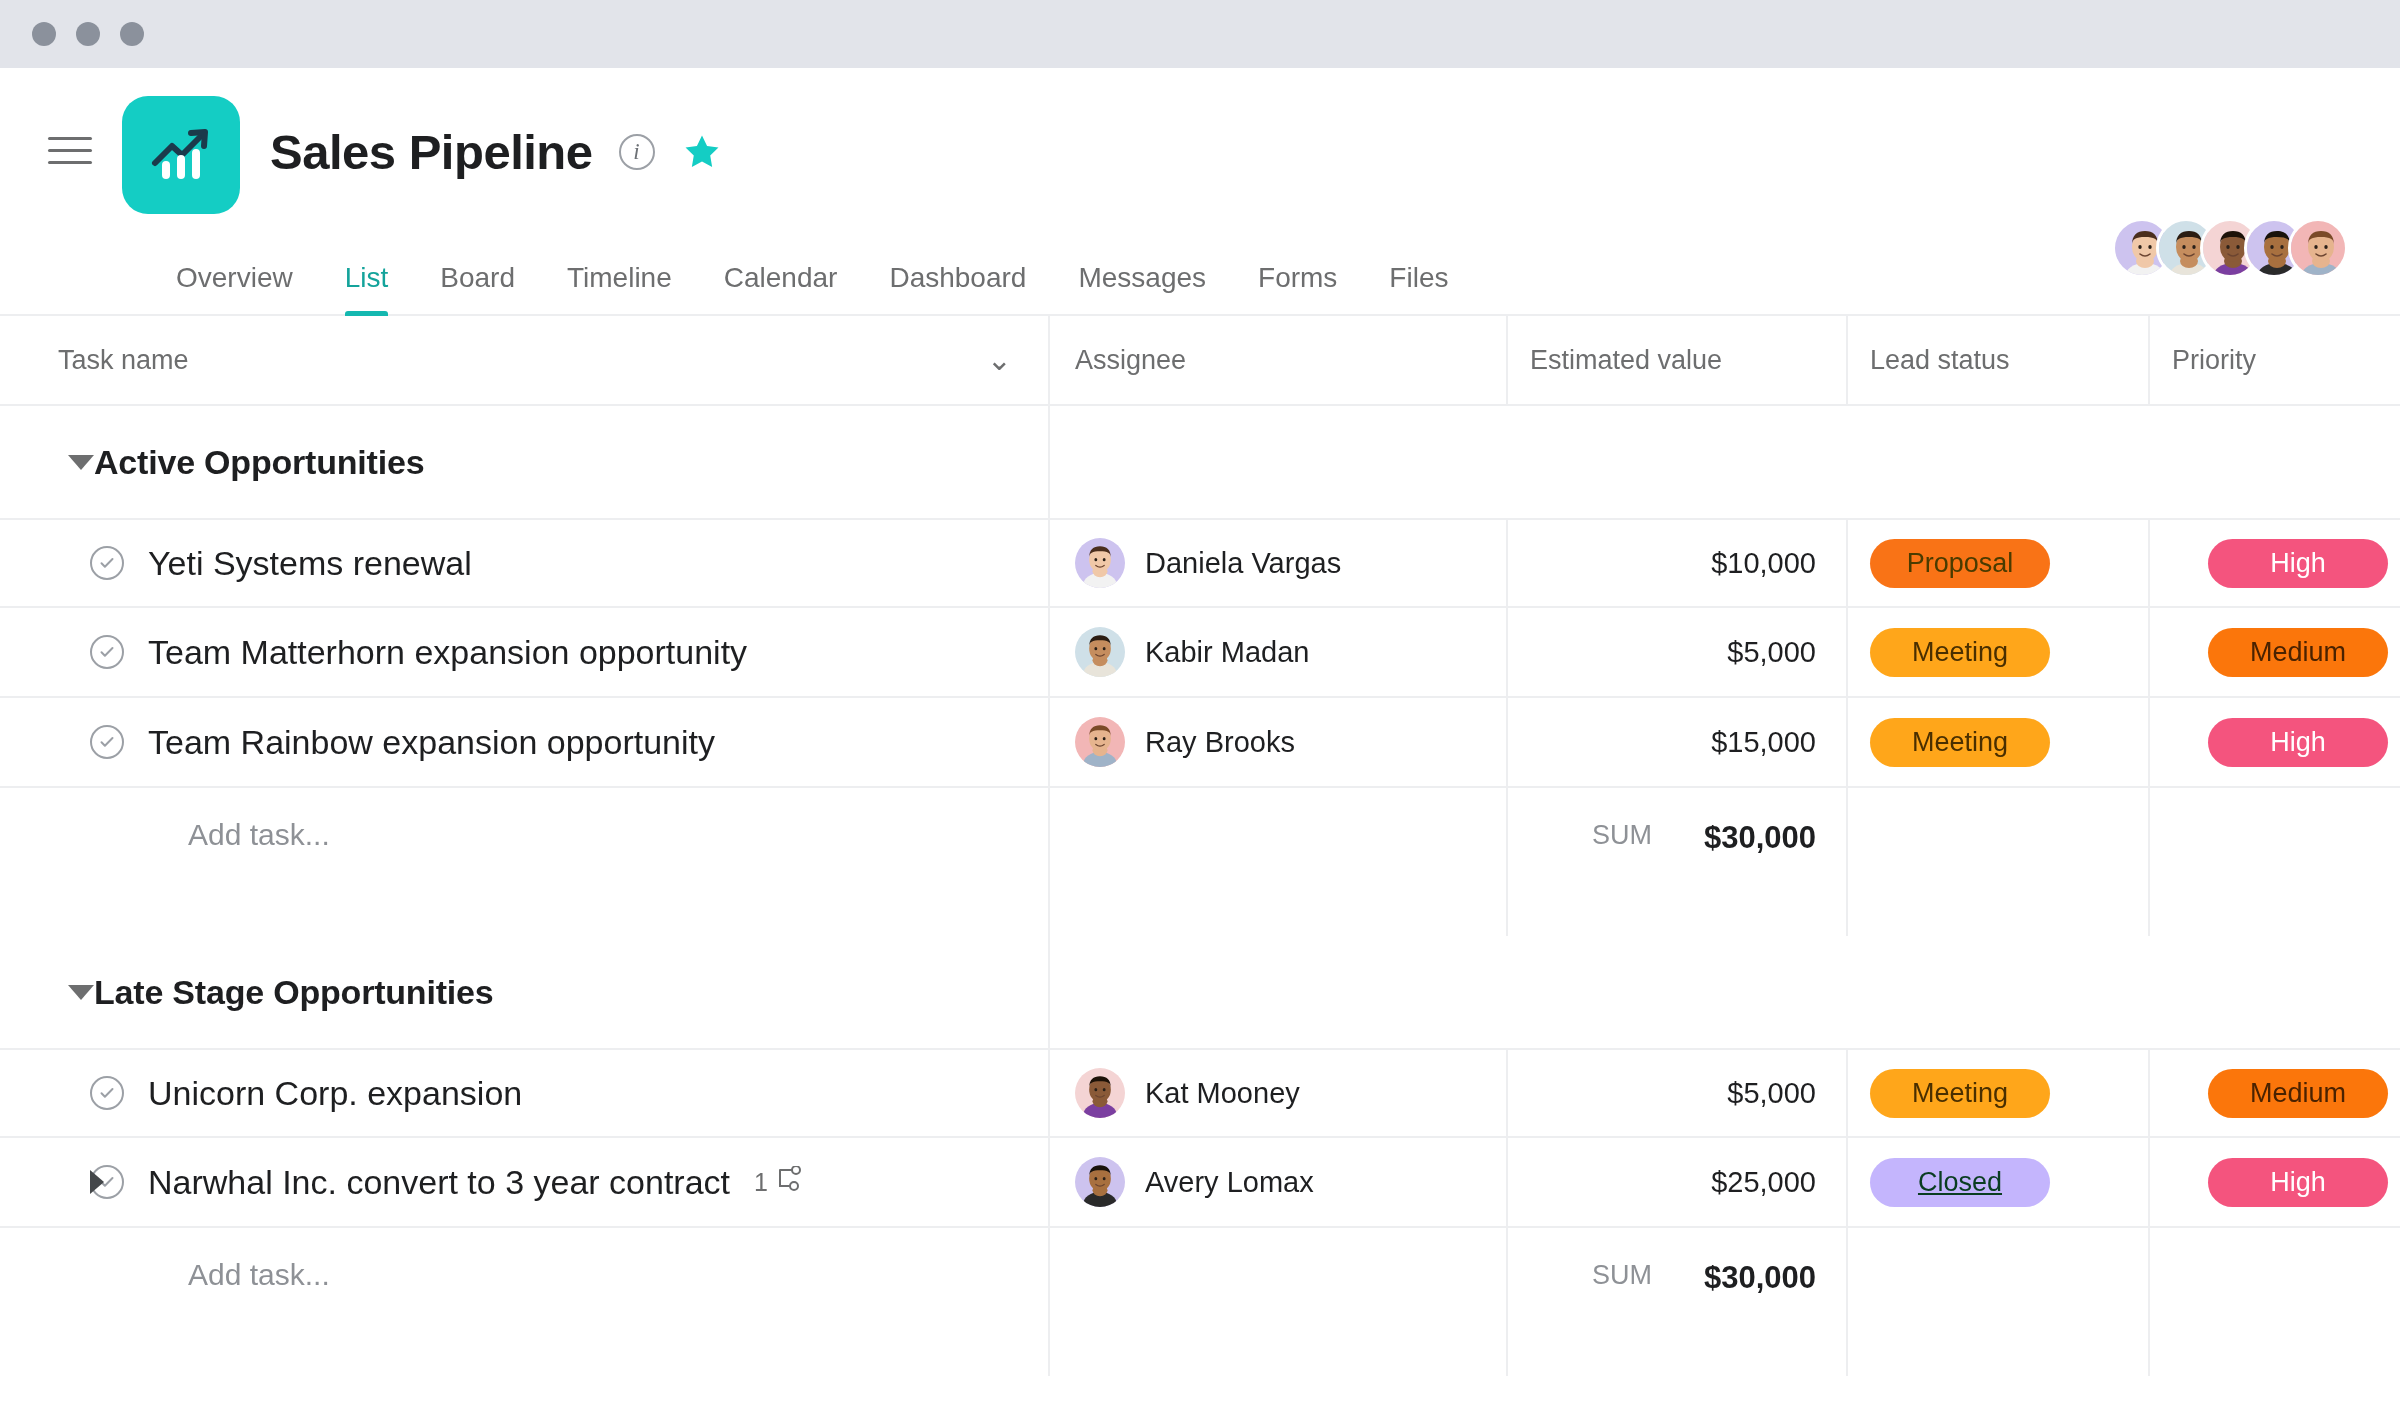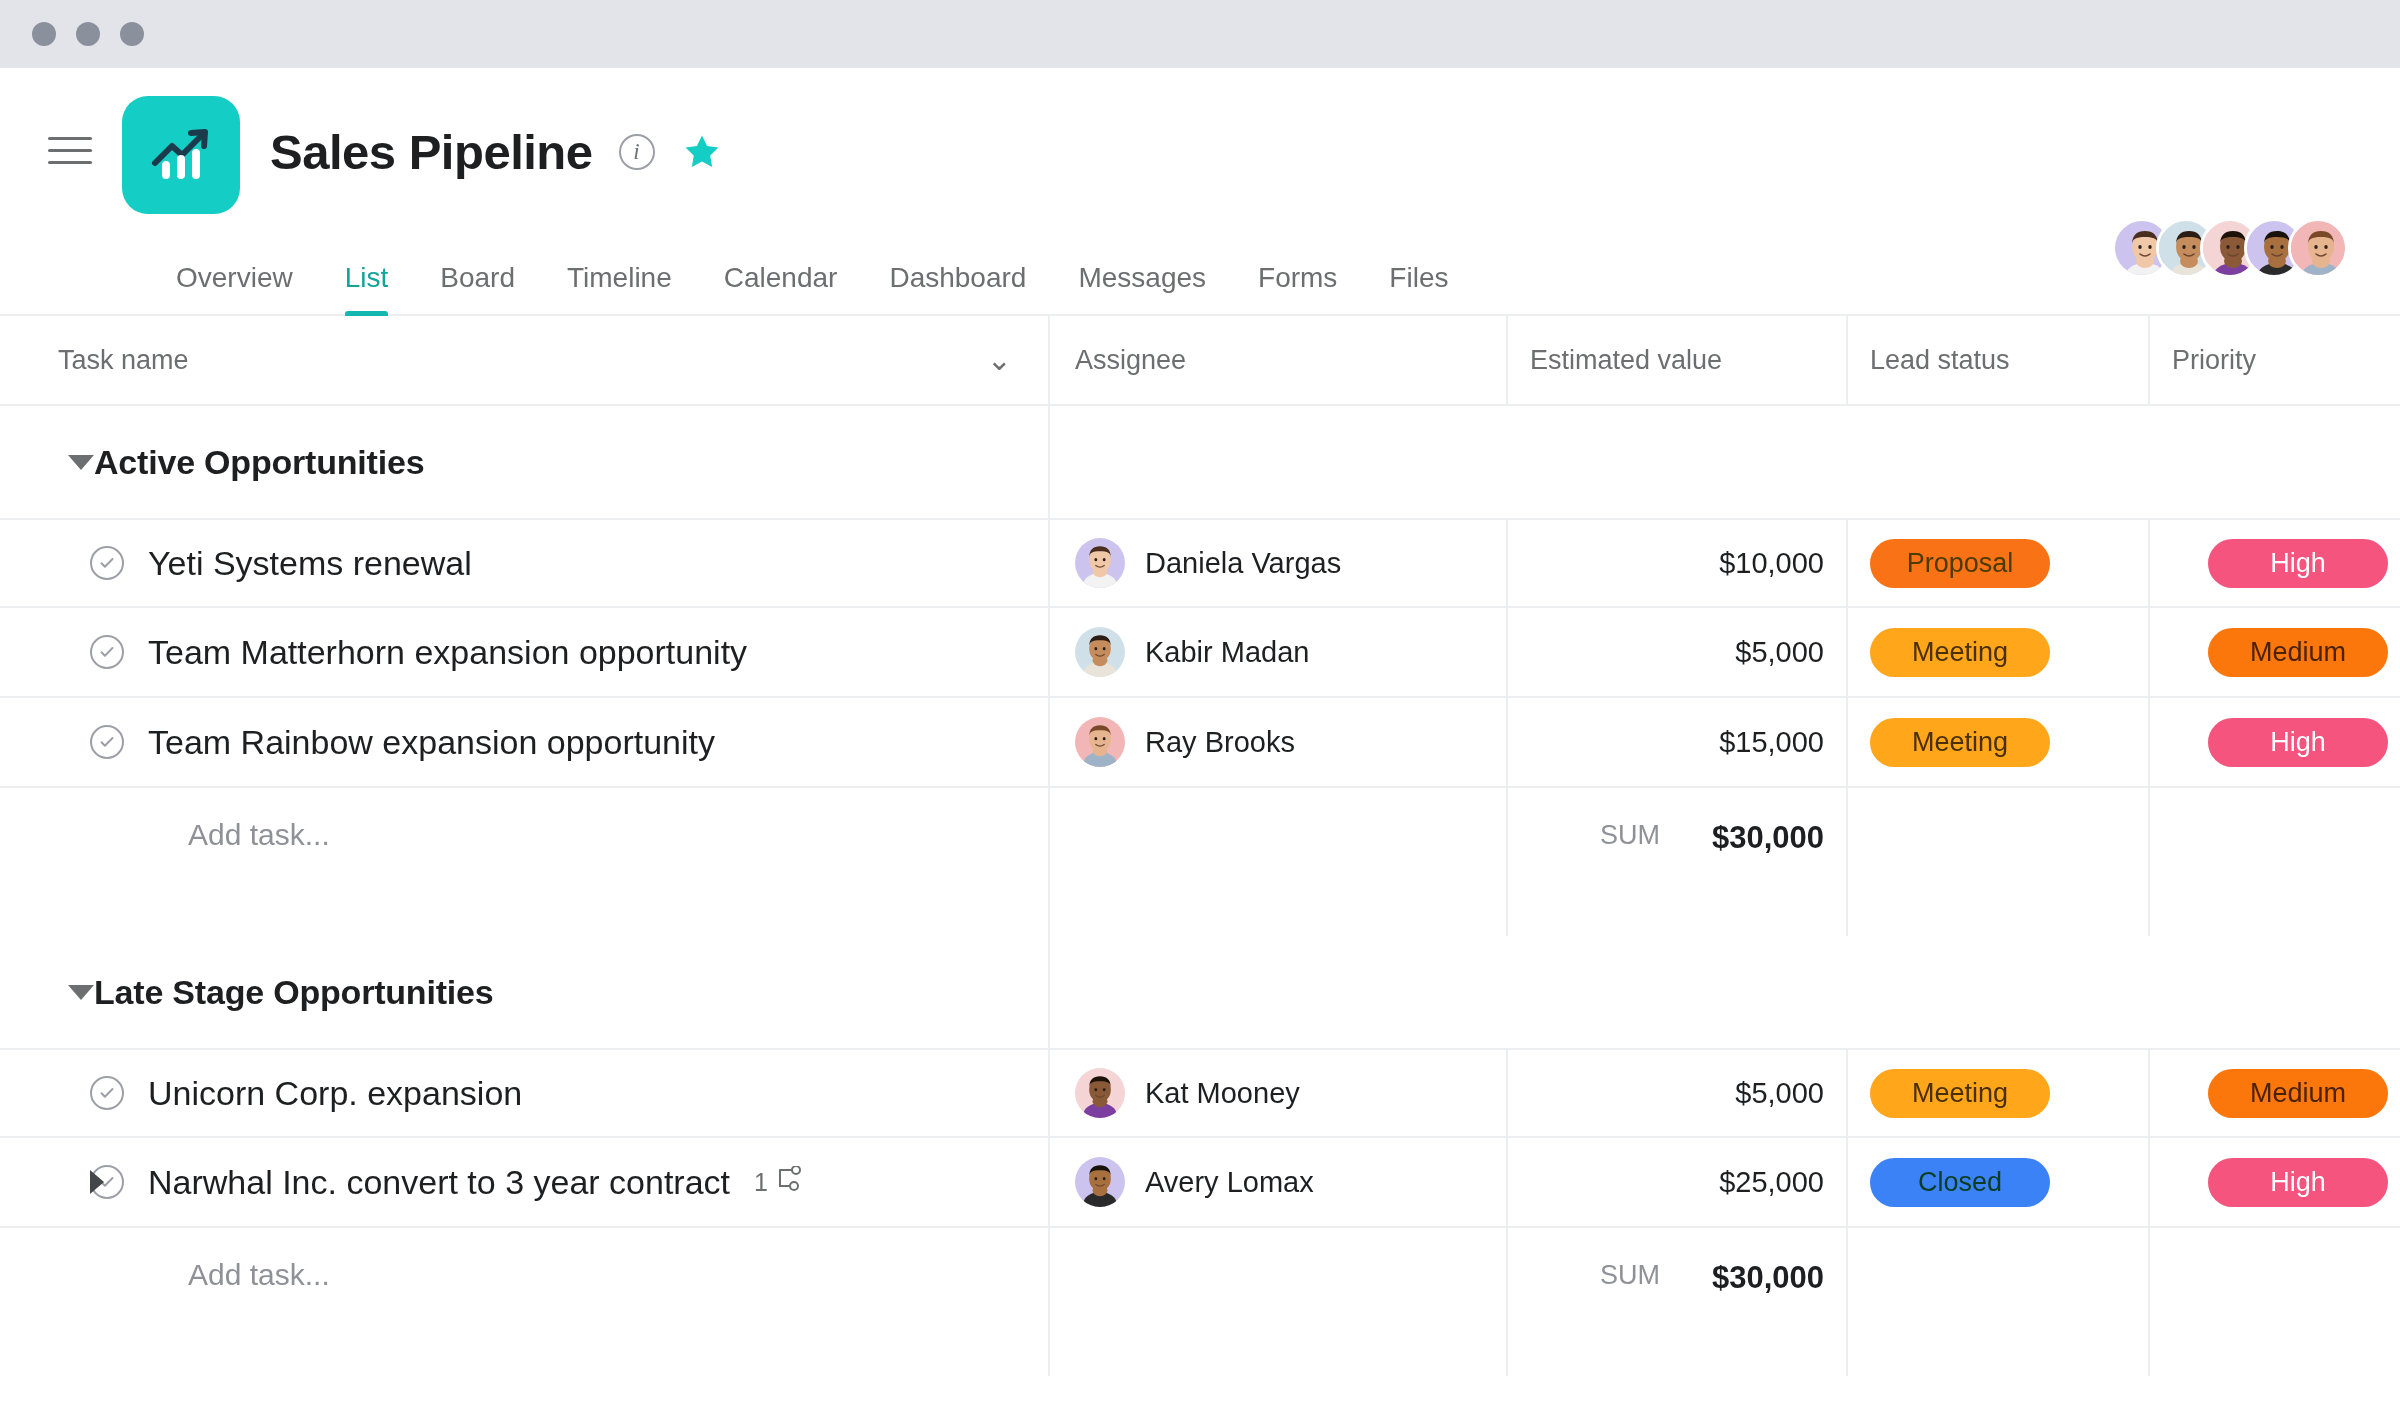--- a/index.html
+++ b/index.html
@@ -126,21 +126,21 @@
   
   .table { flex: 1; position: relative; }
 
   .row {
     display: flex;
     align-items: stretch;
     min-height: 90px;
   }
   .c-task   { width: 1050px; flex: none; position: relative; display: flex; align-items: center; }
   .c-assign { width: 458px;  flex: none; display: flex; align-items: center; padding-left: 25px; }
-  .c-value  { width: 340px;  flex: none; display: flex; align-items: center; justify-content: flex-end; padding-right: 22px; }
+  .c-value  { width: 340px;  flex: none; display: flex; align-items: center; justify-content: flex-end; padding-right: 30px; }
   .c-status { width: 302px;  flex: none; display: flex; align-items: center; padding-left: 22px; }
   .c-prio   { width: 294px;  flex: none; display: flex; align-items: center; padding-left: 58px; }
 
   .vline { border-right: 2px solid #edeef0; }
 
   
   .thead { height: 80px; border-bottom: 2px solid #edeef0; }
   .thead .cell-label {
     font-size: 27px; color: #6d6e6f;
   }
@@ -537,21 +537,21 @@
                 <ellipse cx="25" cy="26" rx="1.7" ry="2" fill="#2b2119"></ellipse>
                 <ellipse cx="35" cy="26" rx="1.7" ry="2" fill="#2b2119"></ellipse>
                 <path d="M25 33q5 4 10 0" stroke="#6b4430" stroke-width="1.6" fill="none" stroke-linecap="round"></path>
               </svg></div>
             <span class="assignee-name">Avery Lomax</span>
           </div>
           <div class="c-value vline">
             <span class="value-text">$25,000</span>
           </div>
           <div class="c-status vline">
-            <span class="pill" style="background: #3b82f6; color: rgb(10, 61, 33);">Closed</span>
+            <span class="pill" style="background: #c4b5fd; color: rgb(10, 61, 33); text-decoration: underline;">Closed</span>
           </div>
           <div class="c-prio">
             <span class="pill" style="background: rgb(244, 84, 126); color: rgb(255, 255, 255);">High</span>
           </div>
         </div>
         <div class="row add-row">
           <div class="c-task vline">
             <span class="add-task-text">Add task...</span>
           </div>
           <div class="c-assign vline"></div>

